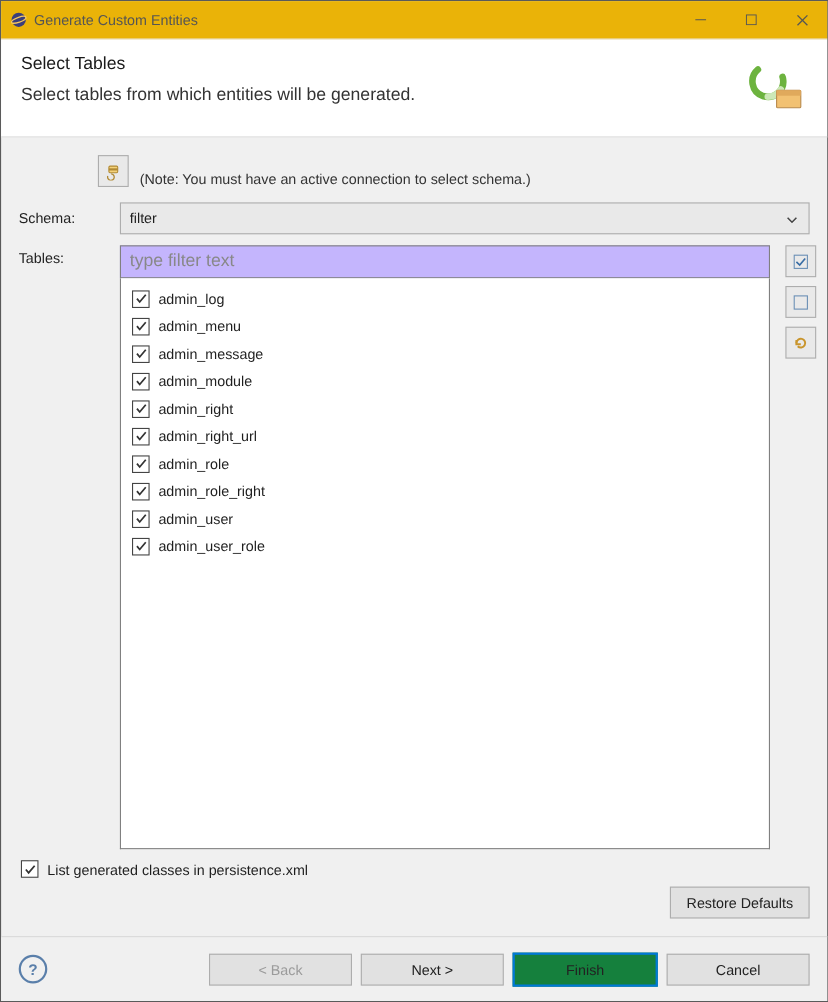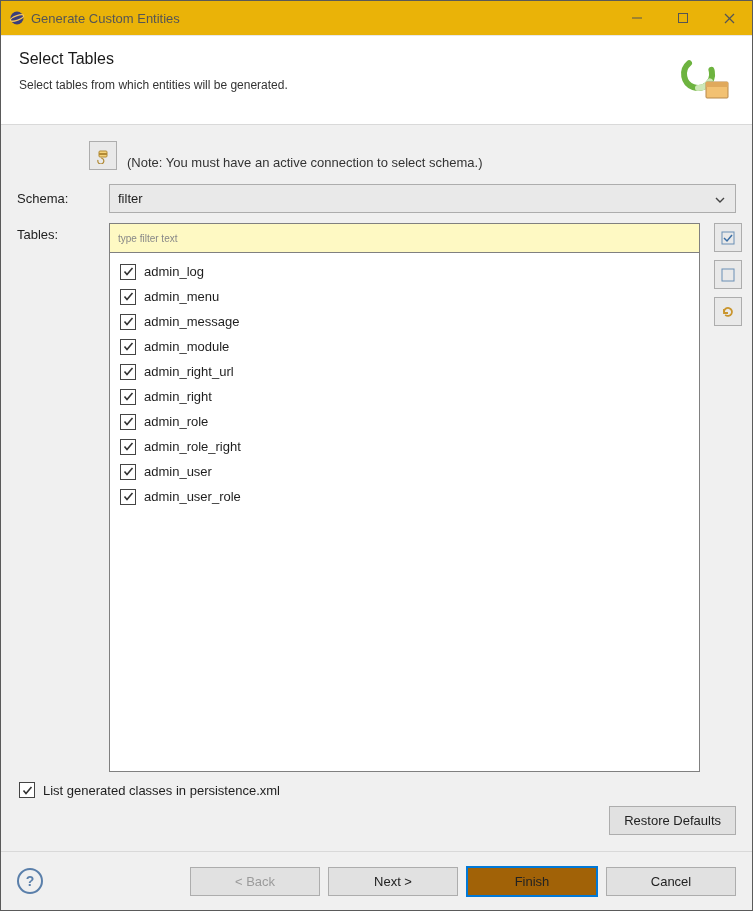--- a/index.html
+++ b/index.html
@@ -5,49 +5,49 @@
   html,body{margin:0;padding:0;height:100%;font-family:"Segoe UI",Tahoma,Arial,sans-serif;font-size:13px;color:#1e1e1e;background:#fff}
   .window{width:753px;height:911px;border:1px solid #5a5a5a;box-sizing:border-box;display:flex;flex-direction:column;background:#f0f0f0}
   .titlebar{height:34px;background:#eab308;display:flex;align-items:center;padding-left:8px;border-bottom:1px solid #e8e8e8}
   .titlebar .title-icon{width:16px;height:16px;margin-right:6px;display:flex;align-items:center;justify-content:center}
   .titlebar .title-text{flex:1;color:#555;font-size:13px}
   .win-controls{display:flex;height:100%}
   .win-btn{width:46px;height:100%;display:flex;align-items:center;justify-content:center;color:#555}
   .header{background:#fff;padding:14px 18px 18px 18px;display:flex;align-items:flex-start;border-bottom:1px solid #d9d9d9}
   .header-left{flex:1}
   .header h1{margin:0 0 10px 0;font-size:16px;font-weight:400;color:#1a1a1a}
-  .header p{margin:0;color:#333;font-size:12px}
+  .header p{margin:0;color:#333;font-size:16px}
   .header-icon{width:56px;height:56px;margin-left:8px}
   .body{flex:1;padding:18px 16px 6px 16px;display:flex;flex-direction:column}
   .form-row{display:flex;align-items:center;margin-bottom:10px}
   .form-row label{width:92px;color:#222}
   .combo{flex:1;height:27px;background:#e9e9e9;border:1px solid #adadad;display:flex;align-items:center;padding:0 8px;position:relative;cursor:pointer}
   .combo .val{flex:1;white-space:nowrap;overflow:hidden;text-overflow:ellipsis}
   .combo .dd{width:14px;text-align:center;color:#444}
   .icon-btn{width:26px;height:27px;margin-left:6px;background:#e9e9e9;border:1px solid #adadad;display:flex;align-items:center;justify-content:center;cursor:pointer}
   .note-row{display:flex;align-items:flex-end;margin:-2px 0 14px 72px}
   .note-row .icon-btn{margin-left:0;margin-right:10px}
   .note-row .note{color:#333}
   .tables-row{display:flex;flex:1;min-height:0}
   .tables-left{width:92px;color:#222;padding-top:4px}
   .tables-main{flex:1;display:flex;flex-direction:column}
-  .filter{height:24px;border:1px solid #808080;background:#fef9c3;padding:2px 8px;font-size:10px;color:#777;font-style:italic}
+  .filter{height:24px;border:1px solid #808080;background:#c4b5fd;padding:2px 8px;font-size:16px;color:#777;font-style:italic}
   input.filter{font-style:normal;color:#222;outline:none}
   input.filter::placeholder{color:#888;font-style:normal}
   .list{flex:1;border:1px solid #808080;border-top:none;background:#fff;overflow:auto;padding:6px 4px}
   .list-item{display:flex;align-items:center;height:25px;padding-left:6px;cursor:pointer}
   .cbx{width:14px;height:14px;border:1px solid #444;margin-right:8px;display:flex;align-items:center;justify-content:center;background:#fff}
   .cbx svg{display:block}
   .side-icons{width:28px;margin-left:8px;display:flex;flex-direction:column;gap:8px}
   .persist-row{padding:10px 0 8px 0;display:flex;align-items:center}
   .persist-row .cbx{margin-left:2px}
   .restore-row{display:flex;justify-content:flex-end;margin-bottom:10px}
   .btn{height:27px;min-width:96px;padding:0 14px;background:#e1e1e1;border:1px solid #adadad;display:flex;align-items:center;justify-content:center;cursor:pointer;color:#222}
   .btn.disabled{color:#9b9b9b;cursor:default}
-  .btn.primary{border:2px solid #0078d7;background:#a16207}
+  .btn.primary{border:2px solid #0078d7;background:#15803d}
   .footer{height:58px;border-top:1px solid #d9d9d9;display:flex;align-items:center;padding:0 16px;background:#f0f0f0}
   .footer .spacer{flex:1}
   .help{width:22px;height:22px;border:2px solid #5a7faa;color:#5a7faa;border-radius:50%;display:flex;align-items:center;justify-content:center;font-size:14px;font-weight:bold;cursor:pointer}
   .footer .btn{margin-left:8px;min-width:100px}
 </style>
 </head>
 <body>
 
 <div class="window">
 
@@ -156,29 +156,29 @@
                 </svg>
               </span>
               <span>admin_module</span>
             </div>
             <div class="list-item">
               <span class="cbx">
                 <svg width="11" height="11" viewBox="0 0 11 11">
                   <path d="M1.5 5.5 L4 8.5 L9.5 2" fill="none" stroke="#333" stroke-width="1.6"></path>
                 </svg>
               </span>
+              <span>admin_right</span>
+            </div>
+            <div class="list-item">
+              <span class="cbx">
+                <svg width="11" height="11" viewBox="0 0 11 11">
+                  <path d="M1.5 5.5 L4 8.5 L9.5 2" fill="none" stroke="#333" stroke-width="1.6"></path>
+                </svg>
+              </span>
               <span>admin_right_url</span>
-            </div>
-            <div class="list-item">
-              <span class="cbx">
-                <svg width="11" height="11" viewBox="0 0 11 11">
-                  <path d="M1.5 5.5 L4 8.5 L9.5 2" fill="none" stroke="#333" stroke-width="1.6"></path>
-                </svg>
-              </span>
-              <span>admin_right</span>
             </div>
             <div class="list-item">
               <span class="cbx">
                 <svg width="11" height="11" viewBox="0 0 11 11">
                   <path d="M1.5 5.5 L4 8.5 L9.5 2" fill="none" stroke="#333" stroke-width="1.6"></path>
                 </svg>
               </span>
               <span>admin_role</span>
             </div>
             <div class="list-item">

